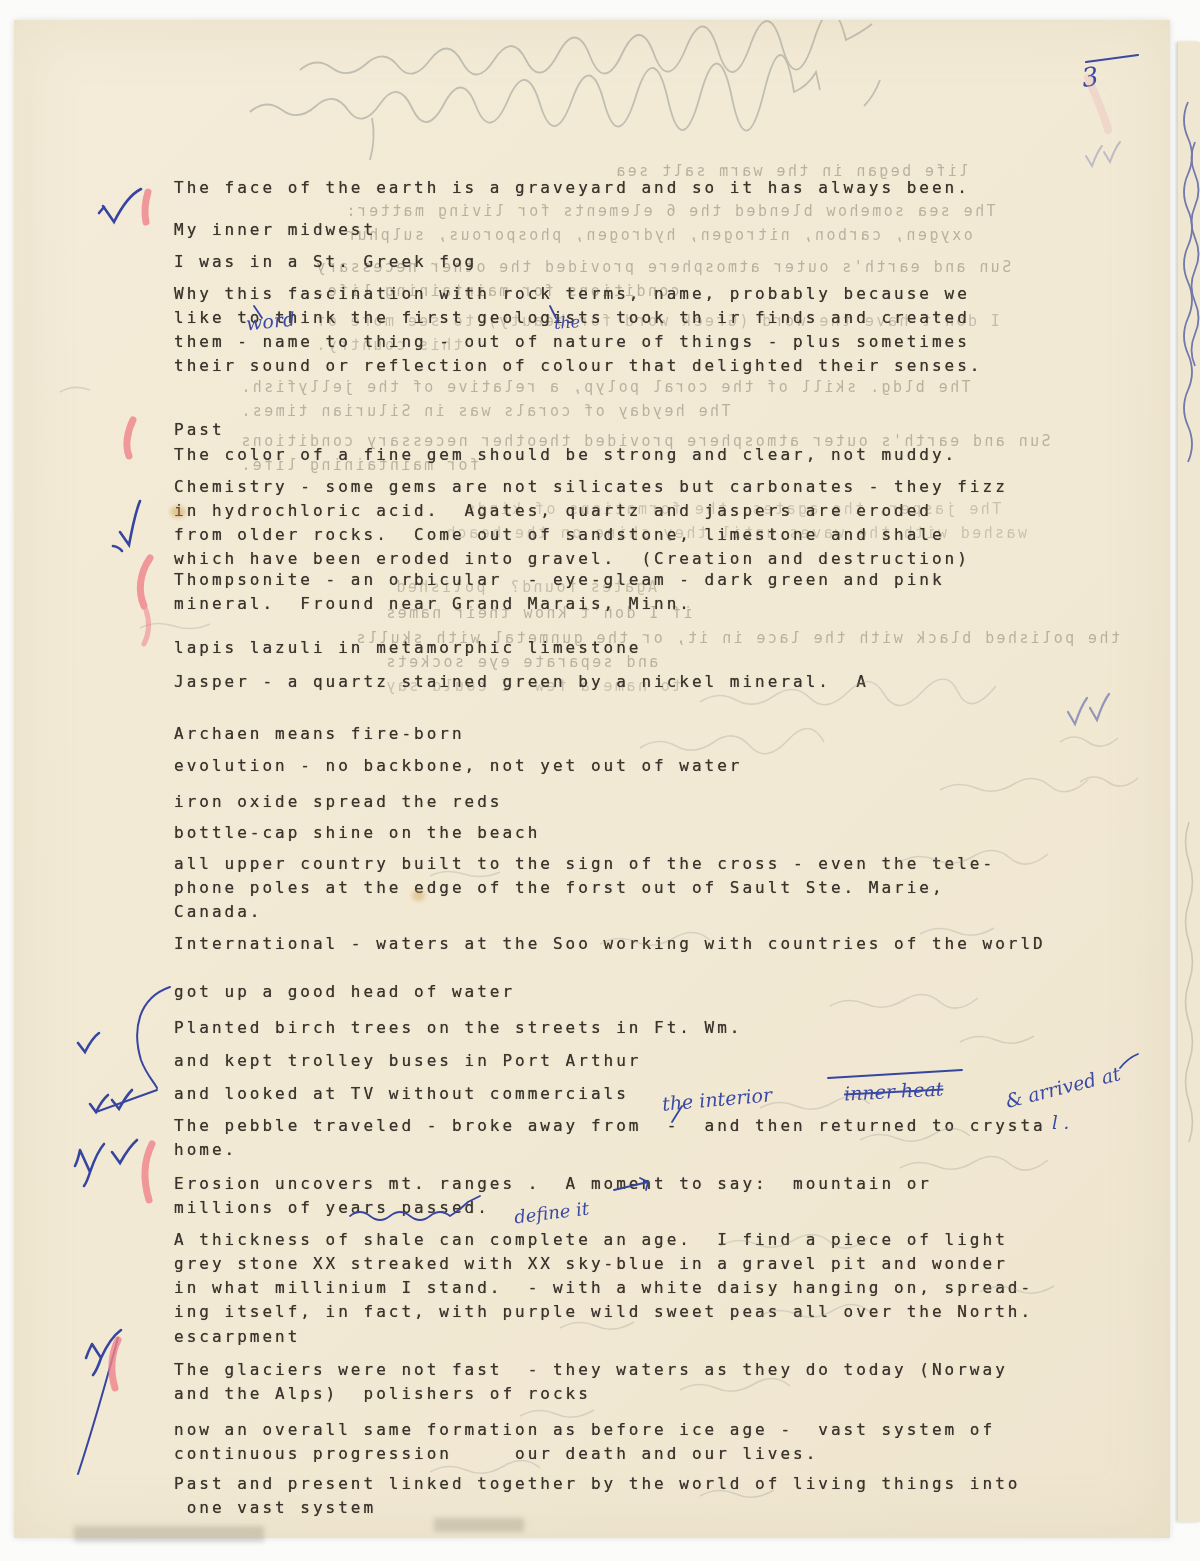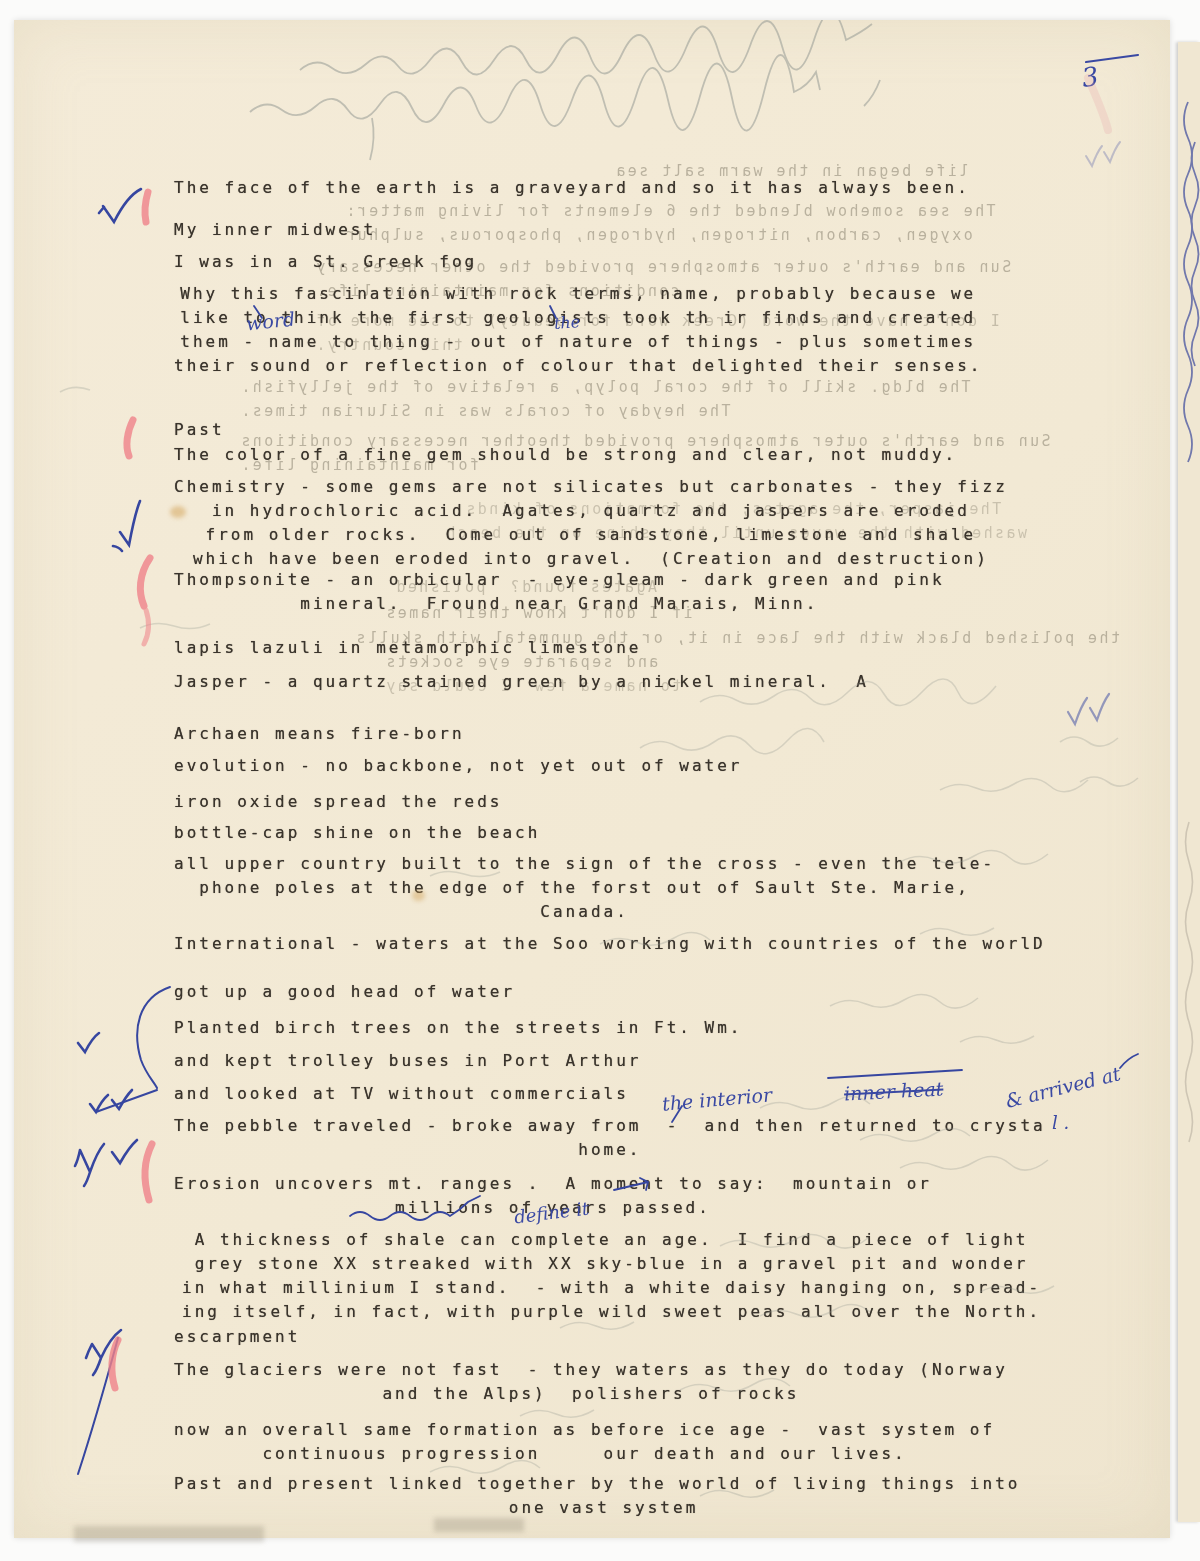--- a/index.html
+++ b/index.html
@@ -5,21 +5,21 @@
   html,body{margin:0;padding:0;background:#fbfbfa;}
   .scan{position:relative;width:1200px;height:1561px;overflow:hidden;background:#fbfbfa;
         font-family:"DejaVu Sans Mono",monospace;}
   .paper{position:absolute;left:14px;top:20px;width:1156px;height:1518px;
          background:linear-gradient(135deg,#f4ebd8 0%,#f2e9d4 55%,#efe5cf 100%);
          box-shadow:0 0 6px rgba(0,0,0,0.12), inset 0 0 60px rgba(205,190,155,0.25);}
   .sliver{position:absolute;left:1178px;top:42px;width:22px;height:1480px;
           background:#f0e7d2;box-shadow:-2px 0 3px rgba(0,0,0,0.18);}
   .mono{position:absolute;font-family:"DejaVu Sans Mono",monospace;font-size:16px;
         letter-spacing:3px;line-height:24px;color:#3a342c;white-space:pre;
-        text-shadow:0 0 0.7px rgba(50,44,36,0.75);text-align:center;}
+        text-shadow:0 0 0.7px rgba(50,44,36,0.75);}
   .bleed{position:absolute;font-family:"DejaVu Sans Mono",monospace;font-size:15px;
          letter-spacing:2.4px;line-height:23px;color:rgba(116,108,90,0.45);
          white-space:pre;transform:scaleX(-1);filter:blur(0.35px);text-shadow:none;}
   .hand{position:absolute;font-family:"DejaVu Serif",serif;font-style:italic;
         color:#3a49a3;white-space:pre;}
   .pageno{position:absolute;left:1068px;top:42px;font-family:"DejaVu Serif",serif;
           font-style:italic;font-size:26px;color:#3a49a3;transform:rotate(-8deg);}
   .strike{text-decoration:line-through;text-decoration-thickness:2px;}
   svg.marks{position:absolute;left:0;top:0;pointer-events:none;}
   .stain{position:absolute;border-radius:50%;filter:blur(2px);}
@@ -76,21 +76,21 @@
 Canada.</div>
     <div class="mono" style="left:160px;top:912px">International - waters at the Soo working with countries of the worlD</div>
     <div class="mono" style="left:160px;top:960px">got up a good head of water</div>
     <div class="mono" style="left:160px;top:996px">Planted birch trees on the streets in Ft. Wm.</div>
     <div class="mono" style="left:160px;top:1029px">and kept trolley buses in Port Arthur</div>
     <div class="mono" style="left:160px;top:1062px">and looked at TV without commercials</div>
     <div class="mono" style="left:160px;top:1094px">The pebble traveled - broke away from  -  and then returned to crysta
 home.</div>
     <div class="mono" style="left:160px;top:1152px">Erosion uncovers mt. ranges .  A moment to say:  mountain or
 millions of years passed.</div>
-    <div class="mono" style="left:168px;top:1208px">A thickness of shale can complete an age.  I find a piece of light
+    <div class="mono" style="left:160px;top:1208px">A thickness of shale can complete an age.  I find a piece of light
 grey stone XX streaked with XX sky-blue in a gravel pit and wonder
 in what millinium I stand.  - with a white daisy hanging on, spread-
 ing itself, in fact, with purple wild sweet peas all over the North.</div>
     <div class="mono" style="left:160px;top:1305px">escarpment</div>
     <div class="mono" style="left:160px;top:1338px">The glaciers were not fast  - they waters as they do today (Norway
 and the Alps)  polishers of rocks</div>
     <div class="mono" style="left:160px;top:1398px">now an overall same formation as before ice age -  vast system of
 continuous progression     our death and our lives.</div>
     <div class="mono" style="left:160px;top:1452px">Past and present linked together by the world of living things into
  one vast system</div>

